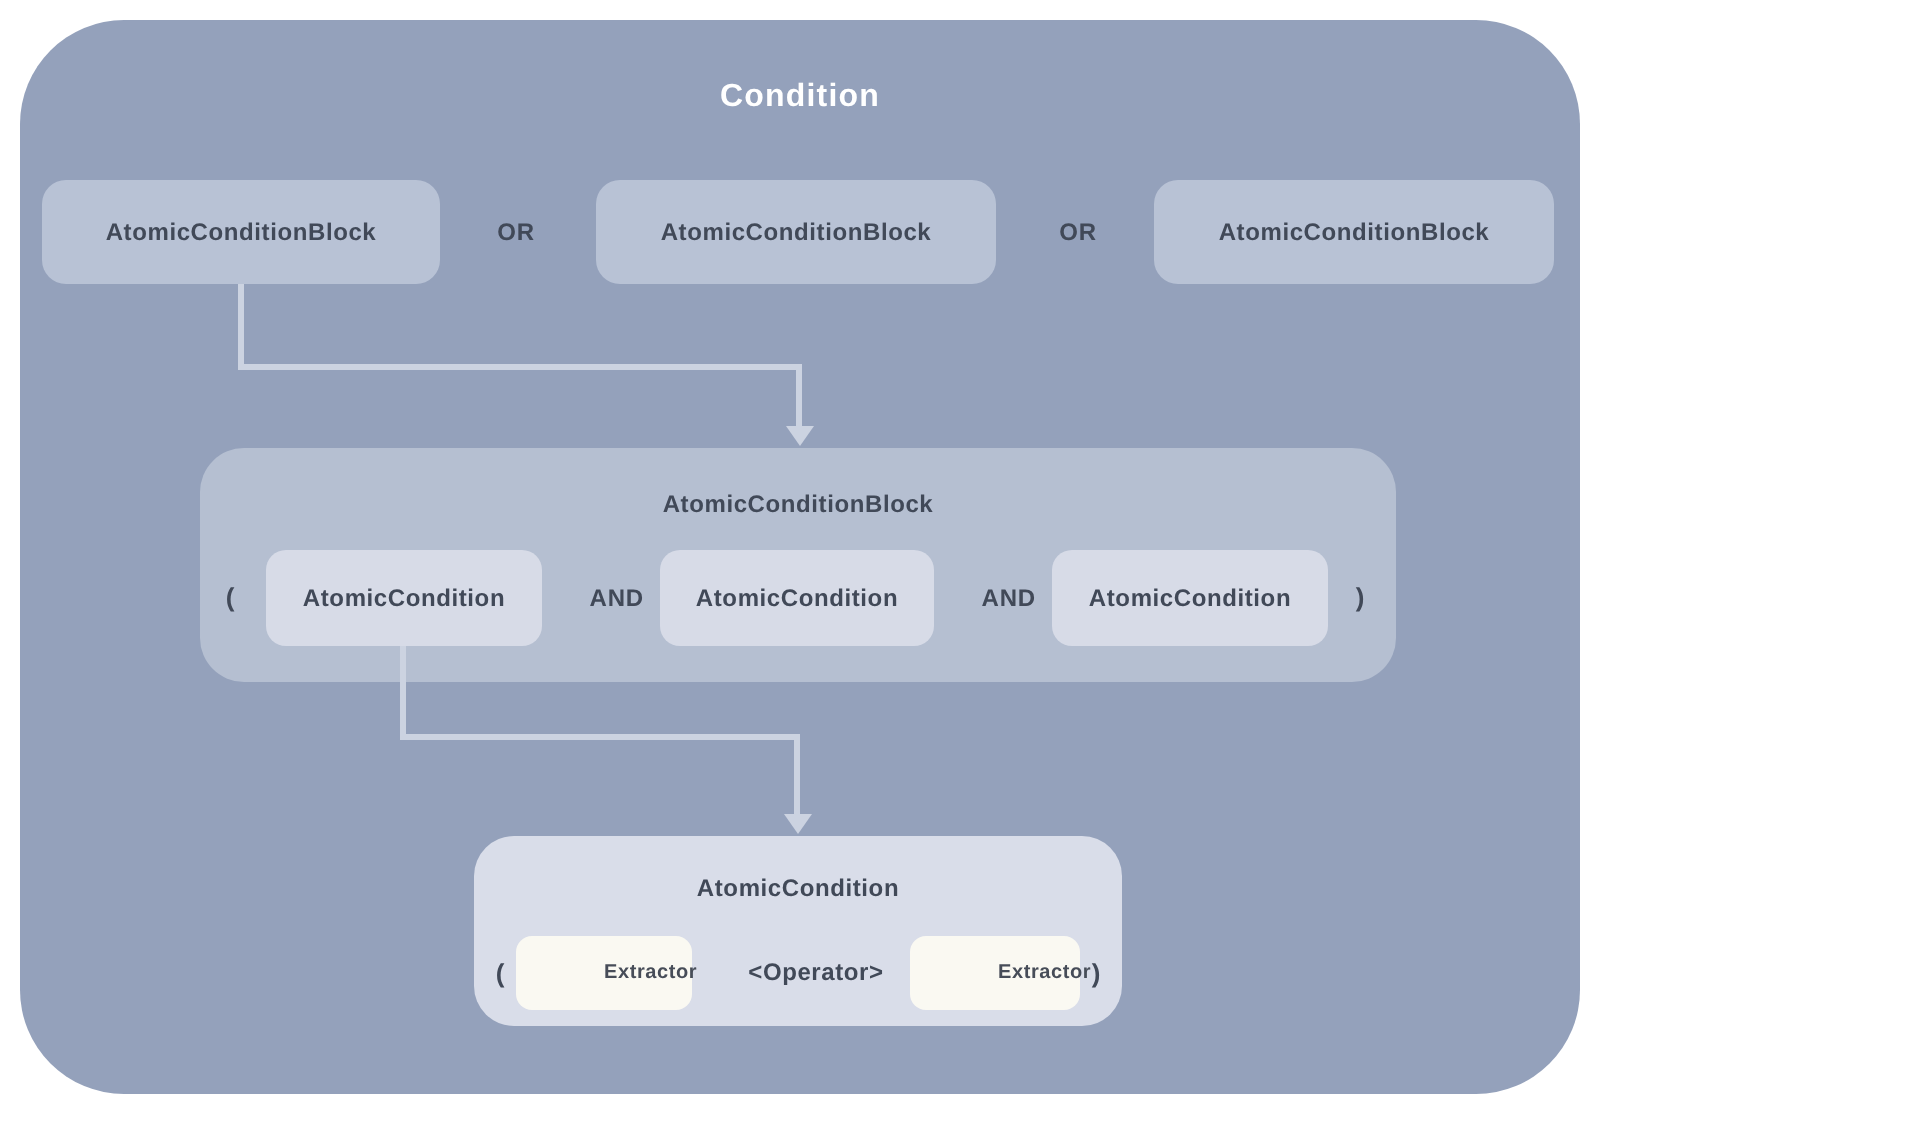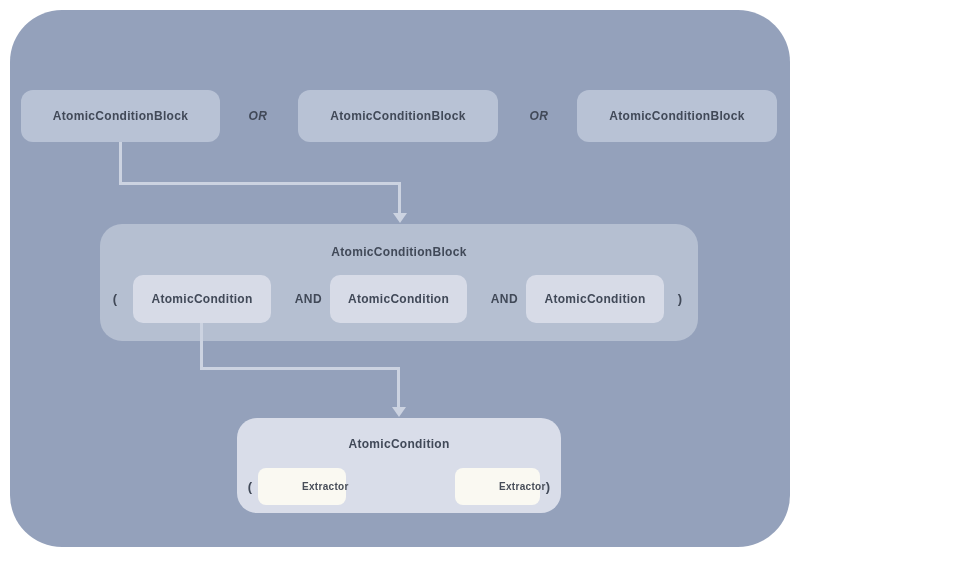--- a/index.html
+++ b/index.html
@@ -46,21 +46,20 @@
   .b2 { left: 288px; width: 200px; }
   .b3 { left: 567px; width: 200px; }
   .op-top {
     position: absolute;
     top: 80px;
     width: 44px;
     line-height: 52px;
     text-align: center;
     font-size: 12px;
     letter-spacing: 0.4px;
-    font-style: italic;
   }
   .or1 { left: 226px; }
   .or2 { left: 507px; }
 
   
   .seg {
     position: absolute;
     background: #ccd3e1;
   }
   .arrowhead {
@@ -180,20 +179,21 @@
   }
   .pb-open  { left: 5px; }
   .pb-close { left: 303px; }
 </style>
 </head>
 <body>
 
 <div class="canvas">
   <div class="outer">
 
+    <div class="outer-title">Condition</div>
 
     <div class="block b1">AtomicConditionBlock</div>
     <div class="op-top or1">OR</div>
     <div class="block b2">AtomicConditionBlock</div>
     <div class="op-top or2">OR</div>
     <div class="block b3">AtomicConditionBlock</div>
 
     <div class="seg c1-v1"></div>
     <div class="seg c1-h"></div>
     <div class="seg c1-v2"></div>
@@ -212,18 +212,19 @@
 
     <div class="seg c2-v1"></div>
     <div class="seg c2-h"></div>
     <div class="seg c2-v2"></div>
     <div class="arrowhead c2-ah"></div>
 
     <div class="bottom-group">
       <div class="bottom-title">AtomicCondition</div>
       <div class="paren-bot pb-open">(</div>
       <div class="leaf-box ext1">Extractor</div>
+      <div class="operator-label">&lt;Operator&gt;</div>
       <div class="leaf-box ext2">Extractor</div>
       <div class="paren-bot pb-close">)</div>
     </div>
 
   </div>
 </div>
 
 </body></html>

